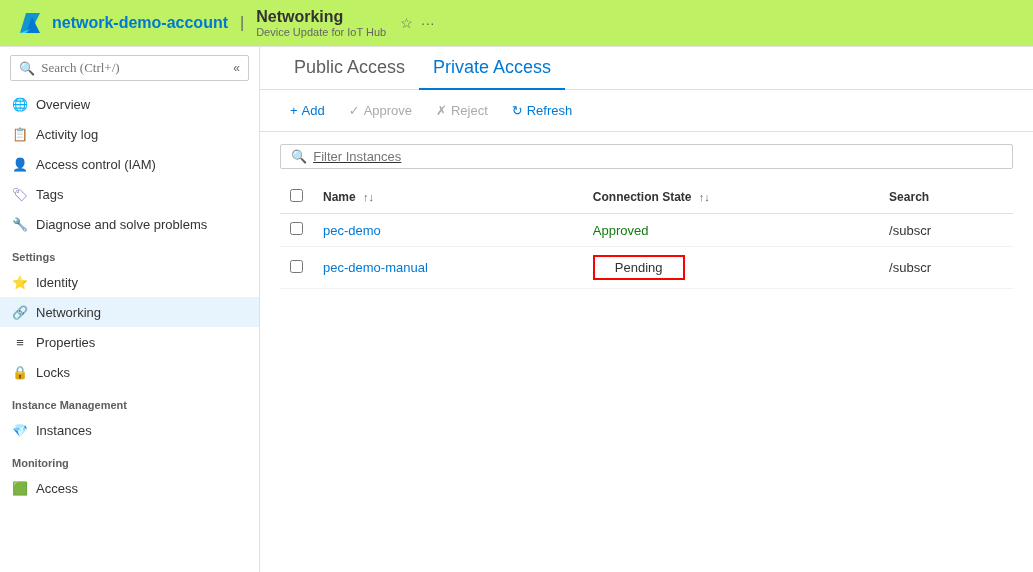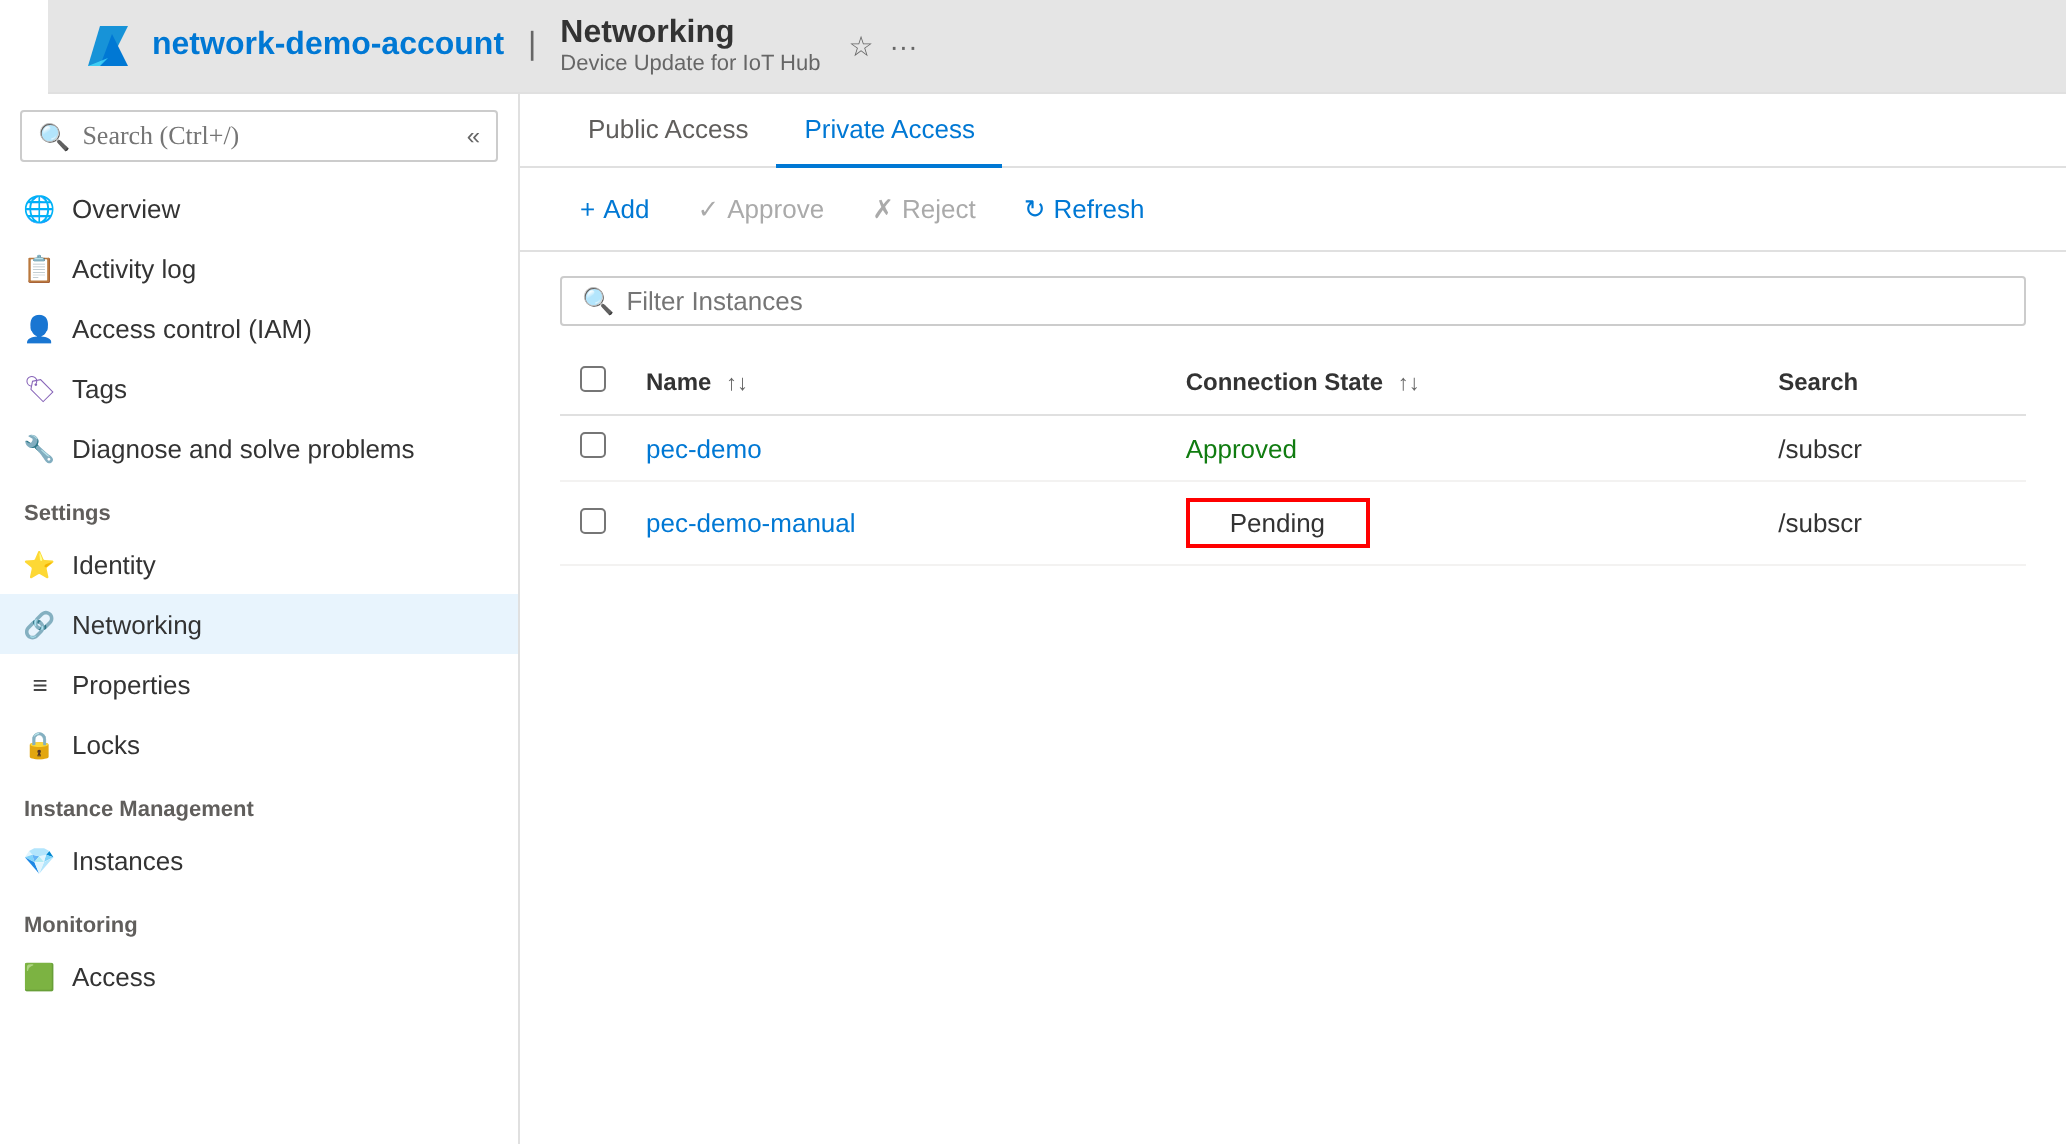--- a/index.html
+++ b/index.html
@@ -1,19 +1,19 @@
 <!DOCTYPE html>
 <html><head>
   <meta charset="utf-8">
   <style>
     * { box-sizing: border-box; margin: 0; padding: 0; }
     body { font-family: 'Segoe UI', Arial, sans-serif; font-size: 13px; color: #333; background: #fff; display: flex; flex-direction: column; height: 572px; overflow: hidden; }
 
     
-    .top-bar { display: flex; align-items: center; padding: 8px 16px; border-bottom: 1px solid #e0e0e0; background: #e5e5e5; gap: 8px; margin-left: 24px; }
+    .top-bar { display: flex; align-items: center; padding: 8px 16px; border-bottom: 1px solid #e0e0e0; background: #bef264; gap: 8px; }
     .top-bar-title { font-size: 16px; font-weight: 600; color: #0078d4; }
     .top-bar-separator { color: #666; font-size: 16px; margin: 0 4px; }
     .top-bar-resource { font-size: 16px; font-weight: 600; color: #333; }
     .top-bar-star { color: #666; font-size: 14px; cursor: pointer; margin-left: 6px; }
     .top-bar-more { color: #666; font-size: 14px; cursor: pointer; }
 
     
     .main-layout { display: flex; flex: 1; overflow: hidden; }
 
     
@@ -27,32 +27,32 @@
     .sidebar-item.active { background: #e8f4fd; }
     .sidebar-icon { width: 16px; height: 16px; display: flex; align-items: center; justify-content: center; flex-shrink: 0; }
 
     .sidebar-section-label { font-size: 11px; font-weight: 700; color: #605e5c; padding: 12px 12px 4px; text-transform: none; }
 
     
     .content { flex: 1; overflow: hidden; display: flex; flex-direction: column; }
 
     
     .tabs { display: flex; border-bottom: 1px solid #e0e0e0; padding: 0 20px; background: #fff; }
-    .tab { padding: 10px 14px; cursor: pointer; font-size: 13px; color: #0078d4; border-bottom: 2px solid transparent; margin-bottom: -1px; }
+    .tab { padding: 10px 14px; cursor: pointer; font-size: 18px; color: #0078d4; border-bottom: 2px solid transparent; margin-bottom: -1px; }
     .tab.active { color: #0078d4; border-bottom: 2px solid #0078d4; font-weight: 400; }
     .tab:not(.active) { color: #605e5c; }
 
     
     .toolbar { display: flex; align-items: center; padding: 8px 20px; gap: 4px; border-bottom: 1px solid #e0e0e0; background: #fff; }
     .toolbar-btn { display: flex; align-items: center; gap: 4px; padding: 5px 10px; cursor: pointer; font-size: 13px; color: #0078d4; border: none; background: transparent; border-radius: 2px; }
     .toolbar-btn.disabled { color: #aaa; cursor: default; }
 
     
     .filter-bar { display: flex; align-items: center; margin: 12px 20px 0; border: 1px solid #ccc; border-radius: 2px; padding: 4px 10px; gap: 6px; width: calc(100% - 40px); }
-    .filter-bar input { border: none; outline: none; font-size: 13px; width: 100%; color: #333; }
+    .filter-bar input { border: none; outline: none; font-size: 13px; width: 100%; color: #333; text-decoration: underline; }
 
     
     .table-container { flex: 1; overflow: auto; padding: 12px 20px; }
     table { width: 100%; border-collapse: collapse; }
     thead th { font-size: 12px; font-weight: 600; color: #333; padding: 8px 10px; text-align: left; border-bottom: 1px solid #e0e0e0; white-space: nowrap; }
     tbody td { padding: 8px 10px; font-size: 13px; border-bottom: 1px solid #f3f2f1; vertical-align: middle; }
     .sort-icon { font-size: 11px; color: #666; margin-left: 4px; cursor: pointer; }
     .checkbox-cell { width: 30px; }
     .checkbox-cell input { cursor: pointer; }
     .status-approved { color: #107c10; }

